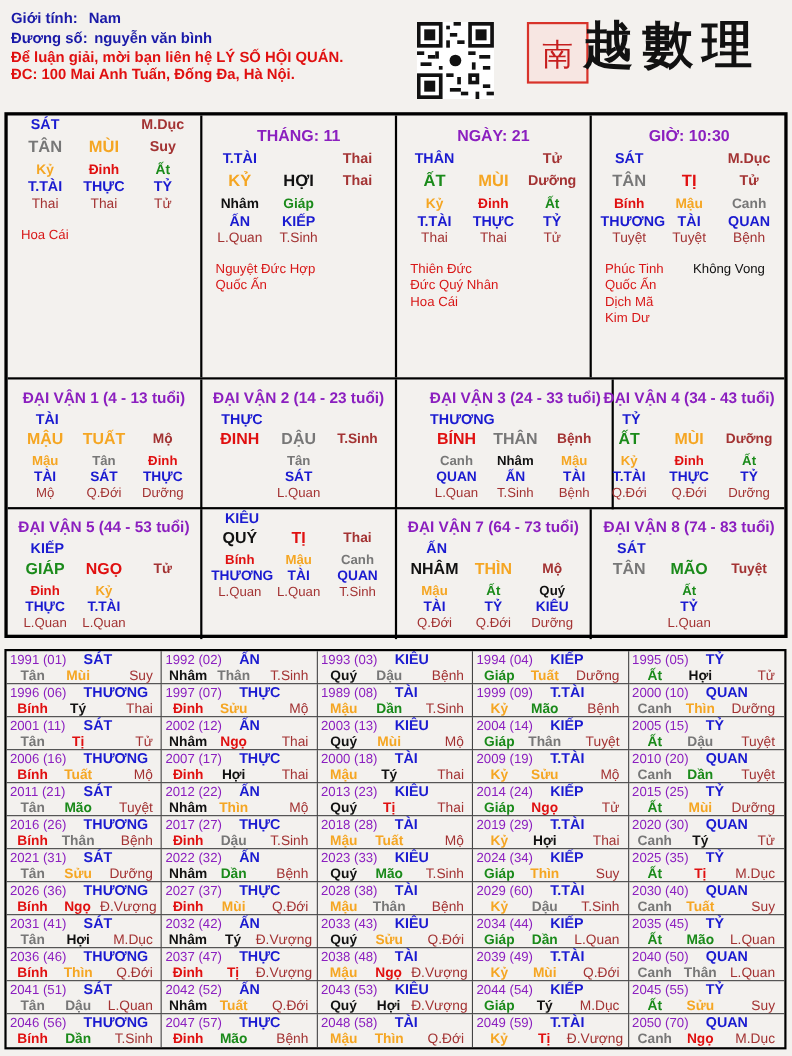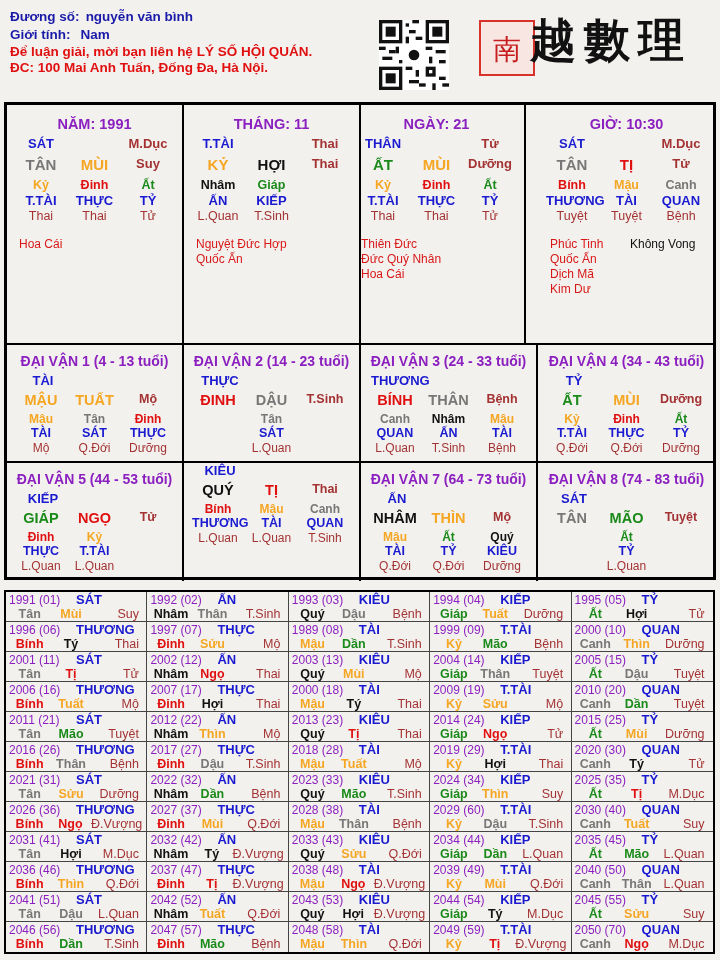--- a/index.html
+++ b/index.html
@@ -48,24 +48,24 @@
   .ycell .ys span{font-size:12.5px;}
   .ycell .ys .st{font-weight:bold;width:42px;text-align:center;}
   .ycell .ys .br{font-weight:bold;width:42px;text-align:center;}
   .ycell .ys .sg{color:#a33333;width:48px;text-align:right;}
 </style>
 </head>
 <body>
 
 <div class="header">
   <div class="hl blue">
-    <span class="lbl">Đương số:</span><span>nguyễn văn bình</span>
+    <span class="lbl" style="margin-right:10px">Giới tính:</span><span>Nam</span>
   </div>
   <div class="hl blue">
-    <span class="lbl" style="margin-right:10px">Giới tính:</span><span>Nam</span>
+    <span class="lbl">Đương số:</span><span>nguyễn văn bình</span>
   </div>
   <div class="hl red">Để luận giải, mời bạn liên hệ LÝ SỐ HỘI QUÁN.</div>
   <div class="hl red">ĐC: 100 Mai Anh Tuấn, Đống Đa, Hà Nội.</div>
 </div>
 
 <div class="qr">
   <svg width="70" height="70" viewBox="0 0 21 21">
     <rect width="21" height="21" fill="#fff"></rect>
     <g fill="#111">
       <rect x="0" y="0" width="7" height="7"></rect>
@@ -103,21 +103,20 @@
       <circle cx="10.5" cy="10.5" r="1.6"></circle>
     </g>
   </svg>
 </div>
 <div class="seal">南</div>
 <div class="logo">越數理</div>
 
 <div class="main">
   <div id="pillars-row">
       <div class="pillar" style="left:0px">
-        <div class="ptitle">NĂM: 1991</div>
         <div class="row3 r-god">
           <span>SÁT</span>
           <span></span>
           <span style="color:#a33333">M.Dục</span>
         </div>
         <div class="row3 r-stem">
           <span style="color:#777777">TÂN</span>
           <span style="color:#f5a623">MÙI</span>
           <span style="color:#a33333;font-size:13px">Suy</span>
         </div>
@@ -165,21 +164,21 @@
         <div class="row3 r-stage">
           <span>L.Quan</span>
           <span>T.Sinh</span>
           <span></span>
         </div>
         <div class="stars">
           <div>Nguyệt Đức Hợp</div>
           <div>Quốc Ấn</div>
         </div>
       </div>
-      <div class="pillar" style="left:342px">
+      <div class="pillar" style="left:354px">
         <div class="ptitle">NGÀY: 21</div>
         <div class="row3 r-god">
           <span>THÂN</span>
           <span></span>
           <span style="color:#a33333">Tử</span>
         </div>
         <div class="row3 r-stem">
           <span style="color:#1a8a1a">ẤT</span>
           <span style="color:#f5a623">MÙI</span>
           <span style="color:#a33333;font-size:13px">Dưỡng</span>
@@ -283,21 +282,21 @@
           <span></span>
           <span>SÁT</span>
           <span></span>
         </div>
         <div class="row3 r-stage">
           <span></span>
           <span>L.Quan</span>
           <span></span>
         </div>
       </div>
-      <div class="dv" style="left:354px">
+      <div class="dv" style="left:374px">
         <div class="dvtitle">ĐẠI VẬN 3 (24 - 33 tuổi)</div>
         <div class="r-god"><span style="font-weight:bold;display:inline-block;width:52px;text-align:center">THƯƠNG</span></div>
         <div class="row3 r-stem">
           <span style="color:#e01010">BÍNH</span>
           <span style="color:#777777">THÂN</span>
           <span style="color:#a33333;font-size:12.5px">Bệnh</span>
         </div>
         <div class="row3 r-hid">
           <span style="color:#777777">Canh</span>
           <span style="color:#111111">Nhâm</span>

